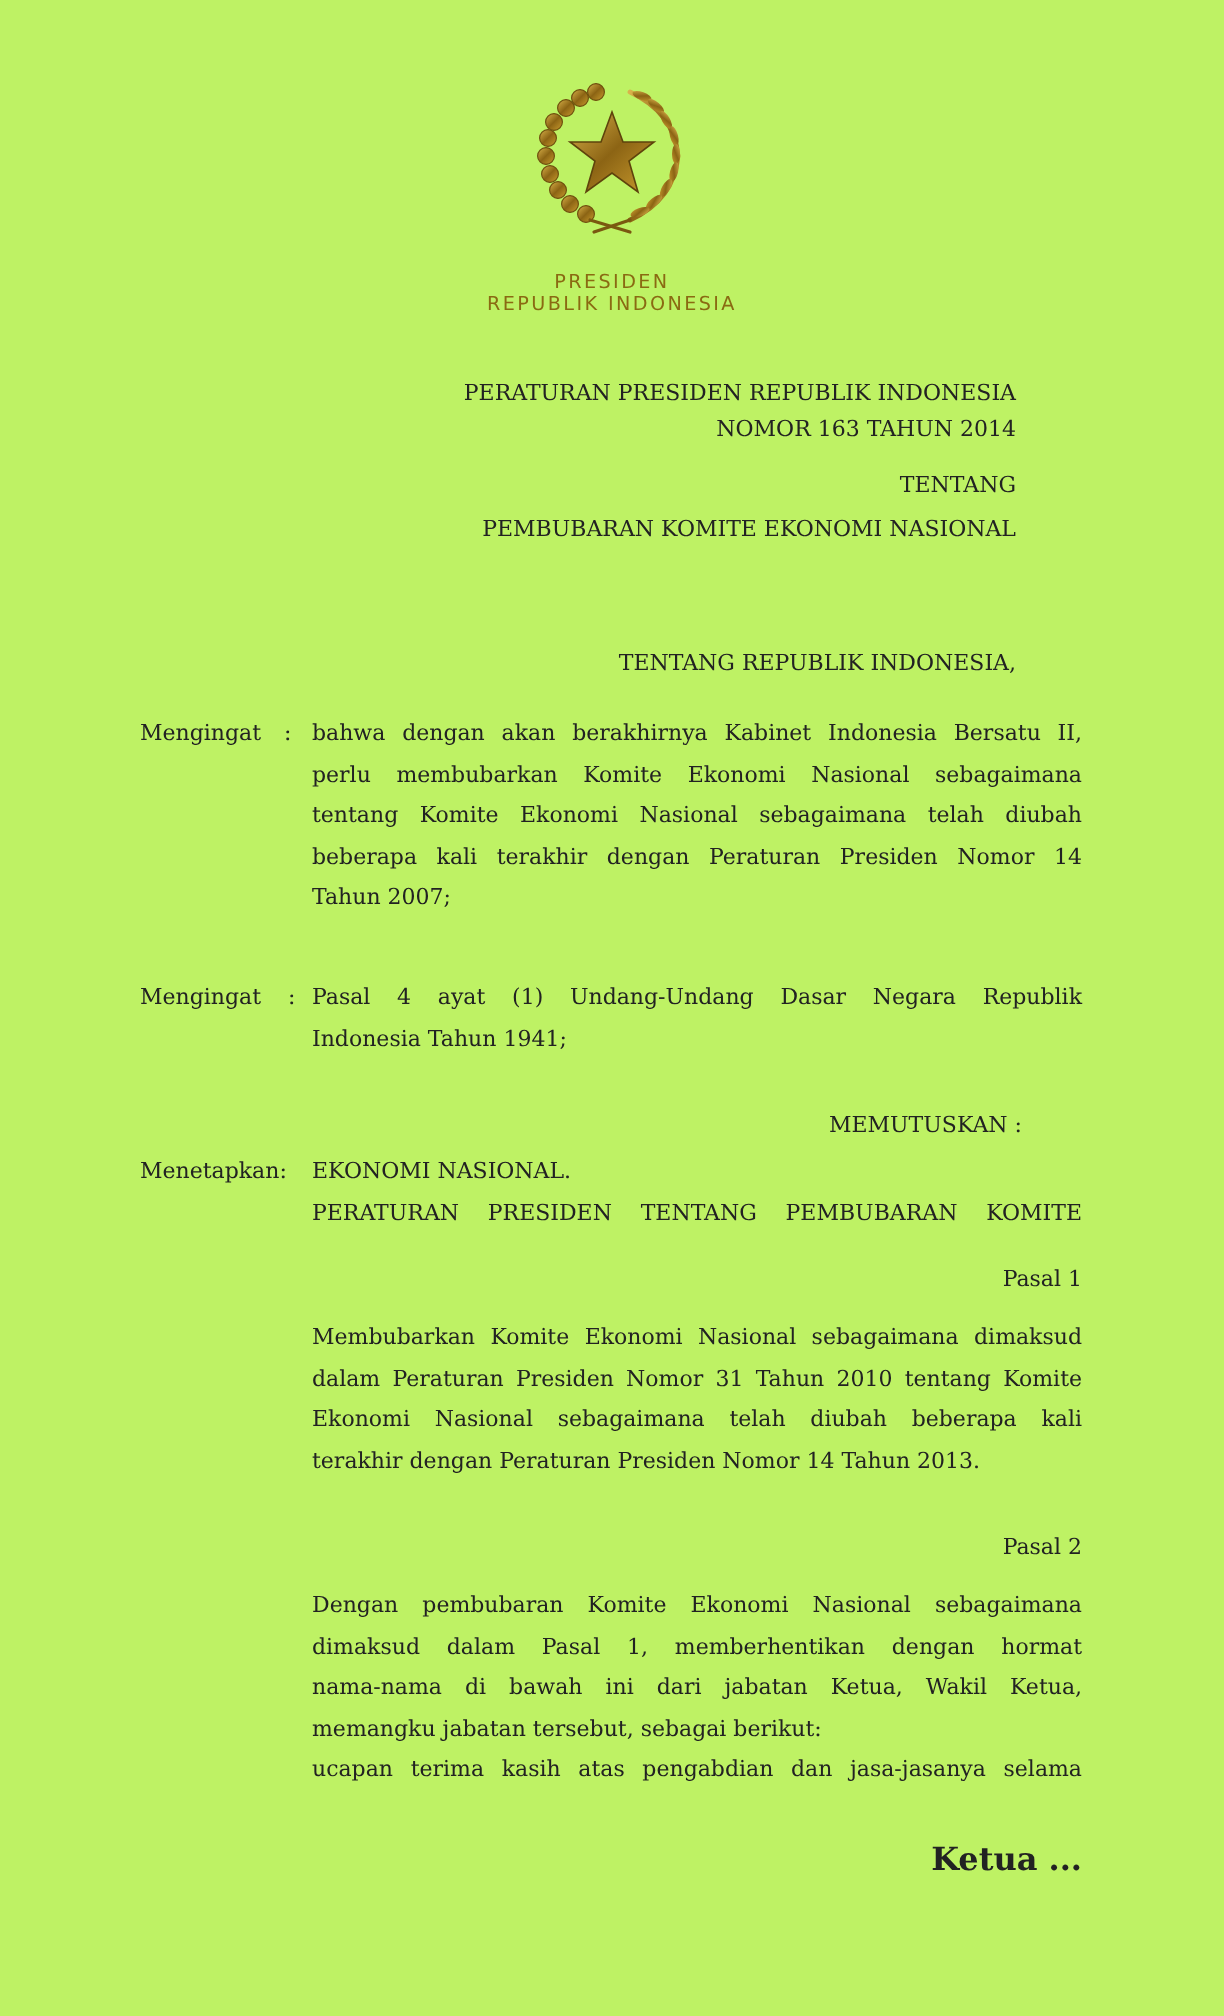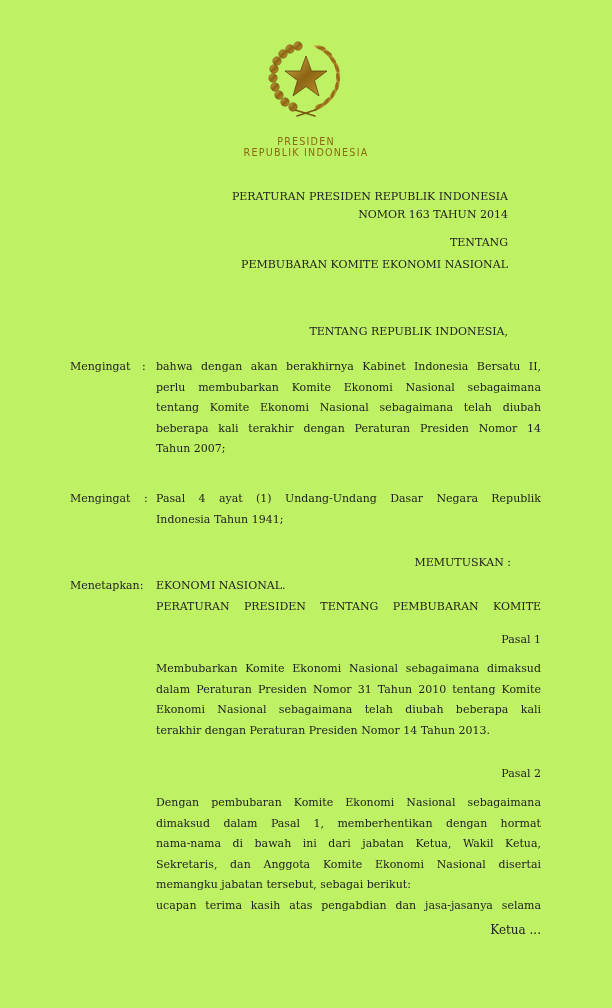--- a/index.html
+++ b/index.html
@@ -87,22 +87,23 @@
       left: 156px;
       width: 385px;
       text-align: right;
       font-size: 11px;
       line-height: 14px;
     }
     .ketua {
       position: absolute;
       right: 71px;
       top: 923px;
-      font-size: 12px;
-      line-height: 14px;
+      font-size: 16px;
+      line-height: 14px;
+      font-weight: bold;
     }
   </style>
 </head>
 <body>
 
 <div class="page">
 
   <svg class="emblem" viewBox="0 0 82 80" xmlns="http://www.w3.org/2000/svg">
     <defs>
       <linearGradient id="gold" x1="0" y1="0" x2="1" y2="1">
@@ -188,20 +189,19 @@
     <span class="ln">dalam Peraturan Presiden Nomor 31 Tahun 2010 tentang Komite</span>
     <span class="ln">Ekonomi Nasional sebagaimana telah diubah beberapa kali</span>
     <span class="ln last">terakhir dengan Peraturan Presiden Nomor 14 Tahun 2013.</span>
   </div>
 
   <div class="pasal-title" style="top:767px">Pasal 2</div>
   <div class="para" style="top:793px">
     <span class="ln">Dengan pembubaran Komite Ekonomi Nasional sebagaimana</span>
     <span class="ln">dimaksud dalam Pasal 1, memberhentikan dengan hormat</span>
     <span class="ln">nama-nama di bawah ini dari jabatan Ketua, Wakil Ketua,</span>
-    <span class="ln">Sekretaris, dan Anggota Komite Ekonomi Nasional disertai</span>
     <span class="ln last">memangku jabatan tersebut, sebagai berikut:</span>
     <span class="ln">ucapan terima kasih atas pengabdian dan jasa-jasanya selama</span>
   </div>
 
   <div class="ketua">Ketua ...</div>
 
 </div>
 
 </body></html>

